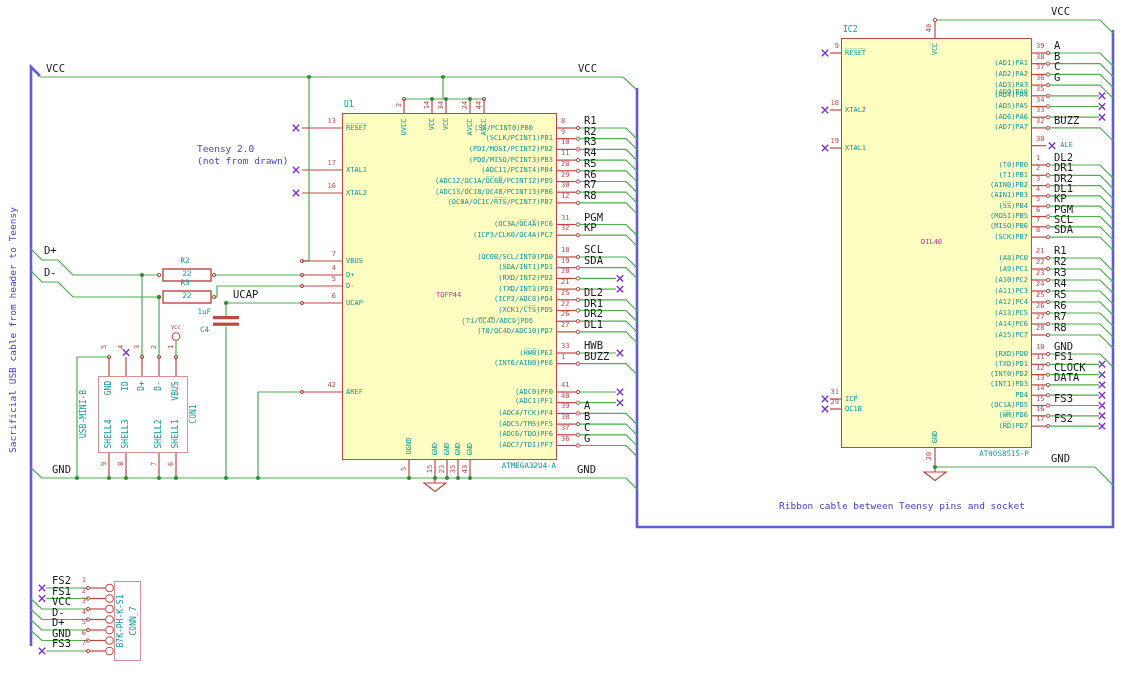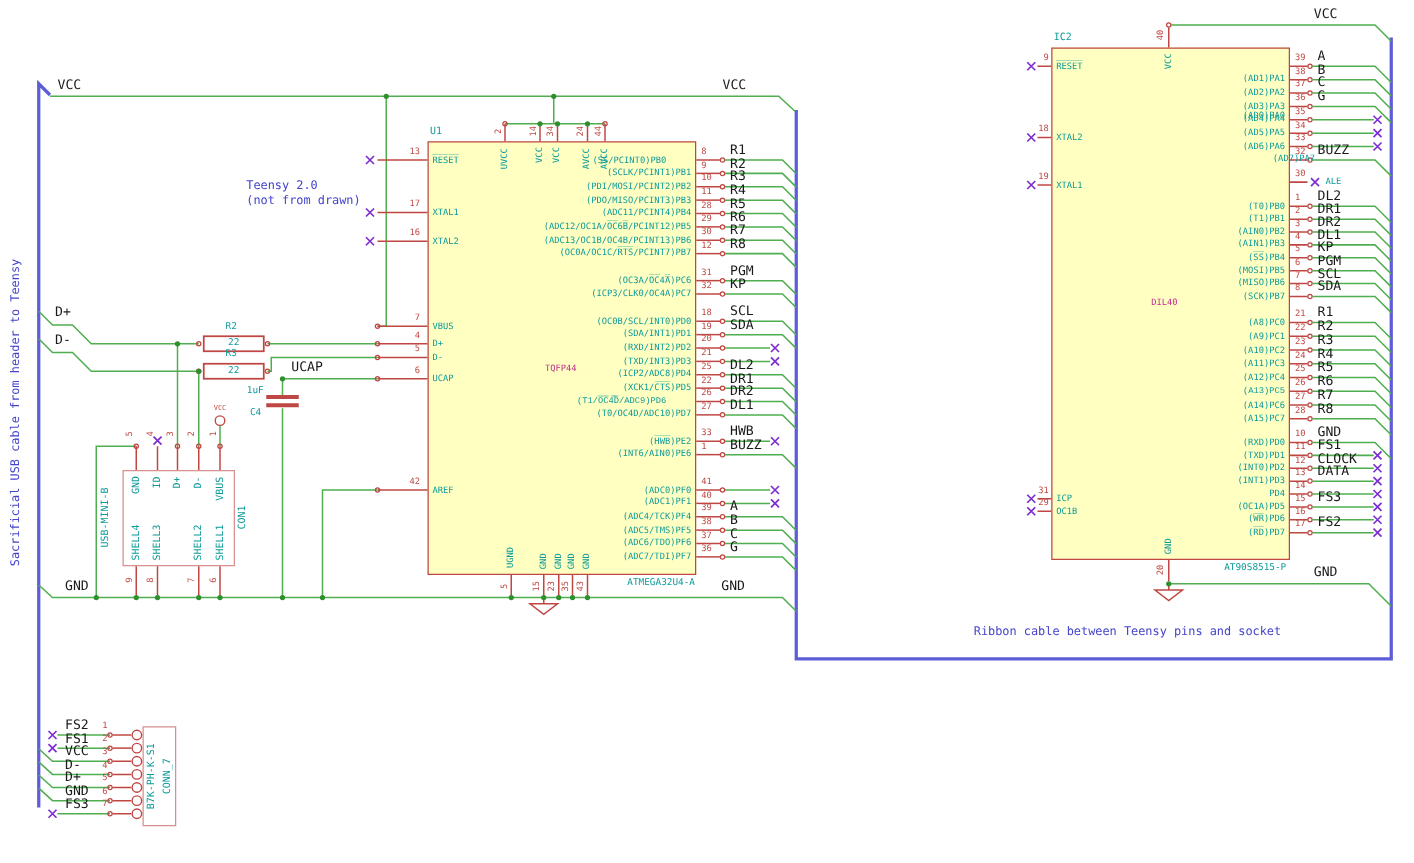--- a/index.html
+++ b/index.html
@@ -526,21 +526,21 @@
     <div class="t pin-num" style="left: 1036px; top: 75.1px;">36</div>
     <div class="t pin-name" style="left: 1028px; top: 81.6px; transform: translateX(-100%);">(AD3)PA3</div>
     <div class="t net" style="left: 1054px; top: 72.1px;">G</div>
     <div class="t pin-num" style="left: 1036px; top: 85.8px;">35</div>
     <div class="t pin-name" style="left: 1028px; top: 92.3px; transform: translateX(-100%);">(AD4)PA4</div>
     <div class="t pin-num" style="left: 1036px; top: 96.5px;">34</div>
     <div class="t pin-name" style="left: 1028px; top: 103px; transform: translateX(-100%);">(AD5)PA5</div>
     <div class="t pin-num" style="left: 1036px; top: 107.2px;">33</div>
     <div class="t pin-name" style="left: 1028px; top: 113.7px; transform: translateX(-100%);">(AD6)PA6</div>
     <div class="t pin-num" style="left: 1036px; top: 117.9px;">32</div>
-    <div class="t pin-name" style="left: 1028px; top: 124.4px; transform: translateX(-100%); margin-left: 24px;">(AD7)PA7</div>
+    <div class="t pin-name" style="left: 1028px; top: 124.4px; transform: translateX(-100%);">(AD7)PA7</div>
     <div class="t net" style="left: 1054px; top: 114.9px;">BUZZ</div>
     <div class="t pin-num" style="left: 1036px; top: 135.7px;">30</div>
     <div class="t pin-name" style="left: 1028px; top: 142.2px; transform: translateX(-100%); margin-left: 45px;">ALE</div>
     <div class="t pin-num" style="left: 1036px; top: 155px;">1</div>
     <div class="t pin-name" style="left: 1028px; top: 161.5px; transform: translateX(-100%);">(T0)PB0</div>
     <div class="t net" style="left: 1054px; top: 152px;">DL2</div>
     <div class="t pin-num" style="left: 1036px; top: 165.3px;">2</div>
     <div class="t pin-name" style="left: 1028px; top: 171.8px; transform: translateX(-100%);">(T1)PB1</div>
     <div class="t net" style="left: 1054px; top: 162.3px;">DR1</div>
     <div class="t pin-num" style="left: 1036px; top: 175.6px;">3</div>
@@ -570,21 +570,21 @@
     <div class="t pin-num" style="left: 1036px; top: 270px;">23</div>
     <div class="t pin-name" style="left: 1028px; top: 276.5px; transform: translateX(-100%);">(A10)PC2</div>
     <div class="t net" style="left: 1054px; top: 267px;">R3</div>
     <div class="t pin-num" style="left: 1036px; top: 281px;">24</div>
     <div class="t pin-name" style="left: 1028px; top: 287.5px; transform: translateX(-100%);">(A11)PC3</div>
     <div class="t net" style="left: 1054px; top: 278px;">R4</div>
     <div class="t pin-num" style="left: 1036px; top: 292px;">25</div>
     <div class="t pin-name" style="left: 1028px; top: 298.5px; transform: translateX(-100%);">(A12)PC4</div>
     <div class="t net" style="left: 1054px; top: 289px;">R5</div>
     <div class="t pin-num" style="left: 1036px; top: 303px;">26</div>
-    <div class="t pin-name" style="left: 1028px; top: 309.5px; transform: translateX(-100%); font-family: Liberation Mono, monospace;">(A13)PC5</div>
+    <div class="t pin-name" style="left: 1028px; top: 309.5px; transform: translateX(-100%);">(A13)PC5</div>
     <div class="t net" style="left: 1054px; top: 300px;">R6</div>
     <div class="t pin-num" style="left: 1036px; top: 314px;">27</div>
     <div class="t pin-name" style="left: 1028px; top: 320.5px; transform: translateX(-100%);">(A14)PC6</div>
     <div class="t net" style="left: 1054px; top: 311px;">R7</div>
     <div class="t pin-num" style="left: 1036px; top: 325px;">28</div>
     <div class="t pin-name" style="left: 1028px; top: 331.5px; transform: translateX(-100%);">(A15)PC7</div>
     <div class="t net" style="left: 1054px; top: 322px;">R8</div>
     <div class="t pin-num" style="left: 1036px; top: 344px;">10</div>
     <div class="t pin-name" style="left: 1028px; top: 350.5px; transform: translateX(-100%);">(RXD)PD0</div>
     <div class="t net" style="left: 1054px; top: 341px;">GND</div>

